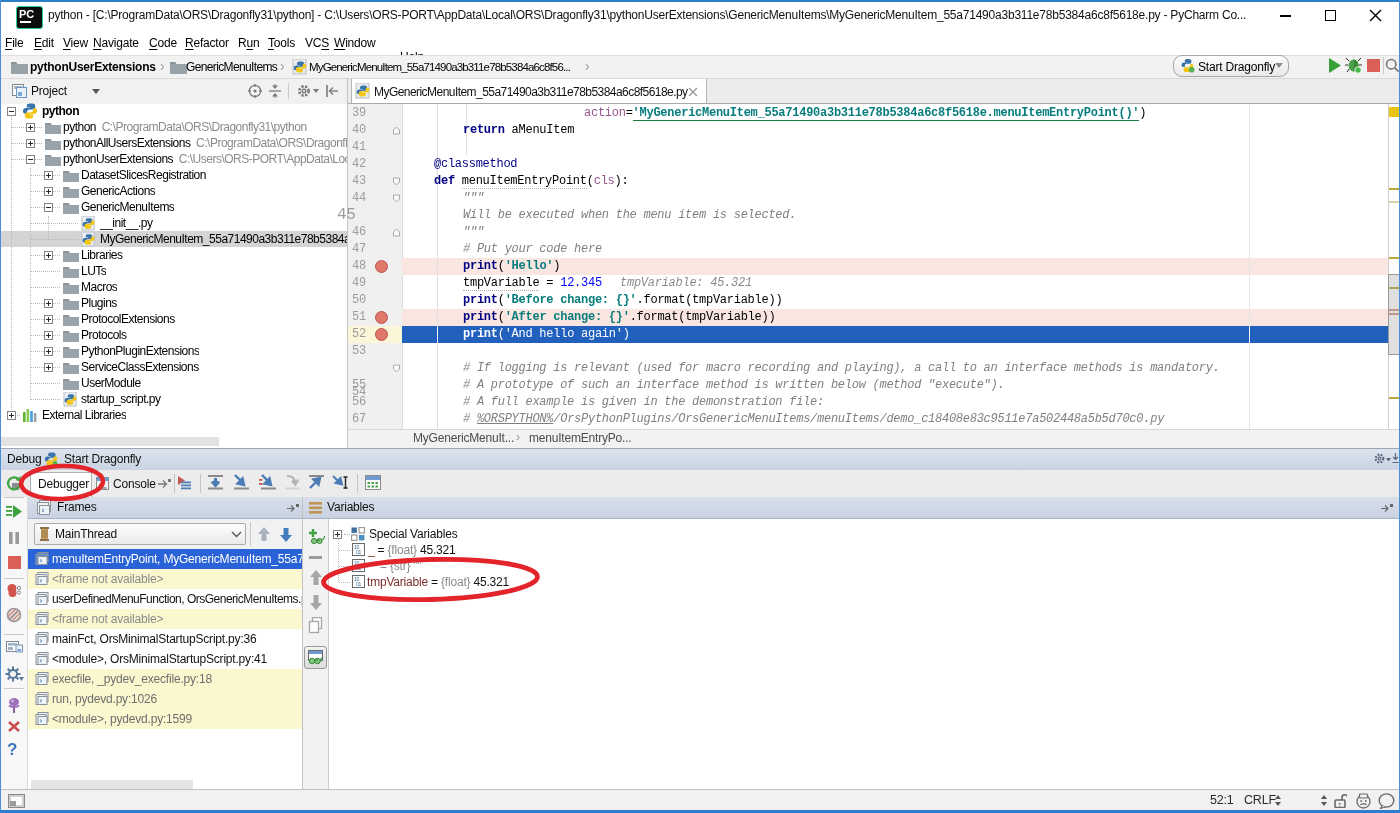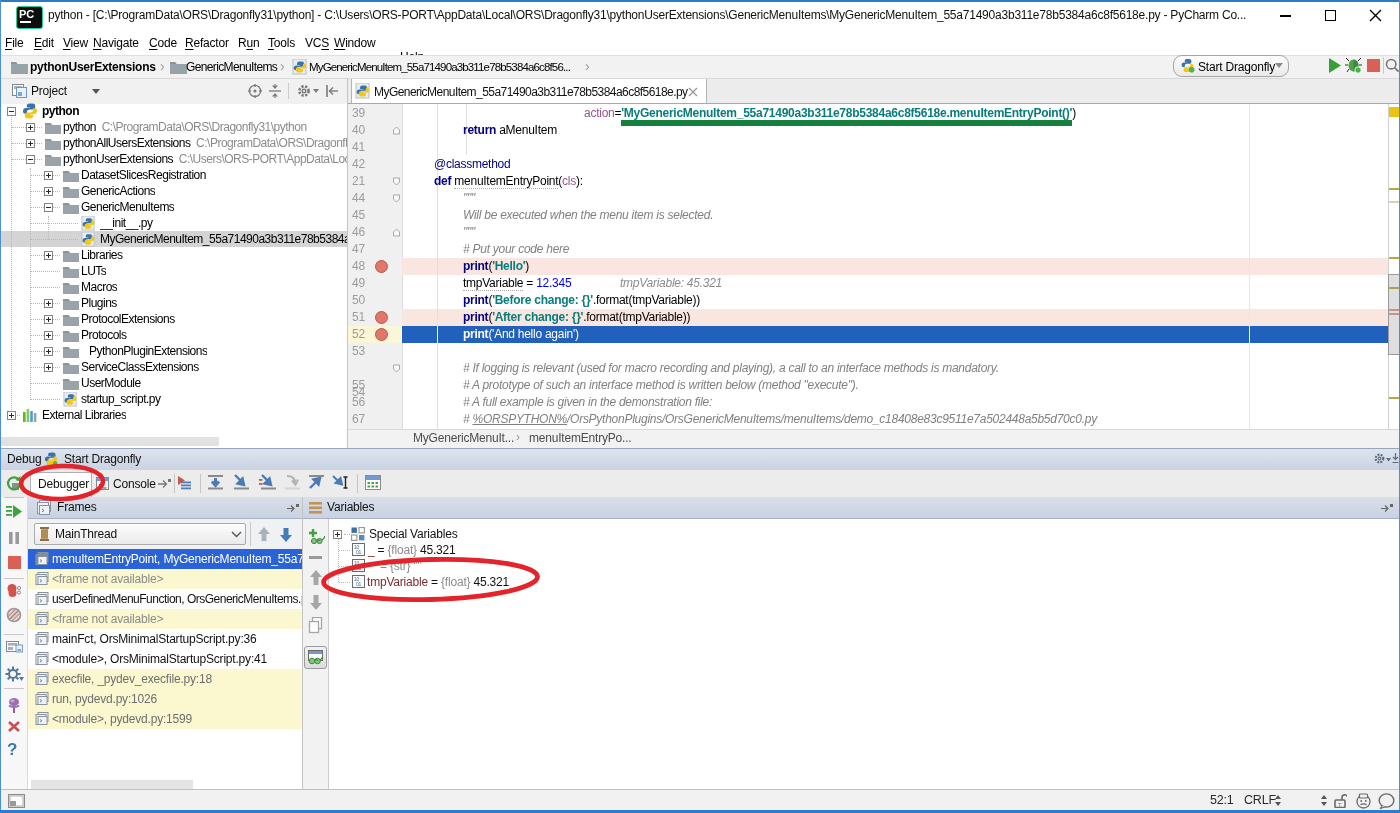--- a/index.html
+++ b/index.html
@@ -1,19 +1,19 @@
 <!DOCTYPE html>
 <html><head>
 <meta charset="utf-8">
 <style>
   html,body{margin:0;padding:0;}
   #app{position:relative;width:1400px;height:813px;background:#fff;overflow:hidden;
        font-family:"Liberation Sans",sans-serif;font-size:12px;letter-spacing:-0.2px;color:#000;}
   .abs{position:absolute;}
-  .mono{font-family:Liberation Sans, sans-serif;letter-spacing:-0.26px;}
+  .mono{font-family:Liberation Mono, monospace;letter-spacing:-0.26px;}
   u.mn{text-decoration:underline;text-underline-offset:2px;}
   .cl{white-space:pre;}
   .kw{color:#000080;font-weight:bold}
   .st{color:#067d7c;font-weight:bold}
   .nu{color:#0000ff}
   .cm{color:#808080;font-style:italic}
   .pp{color:#94558d}
 </style>
 </head>
 <body>
@@ -283,21 +283,21 @@
     </svg>
   <div class="abs" style="left:81px;top:328px;letter-spacing:-0.5px;height:16px;line-height:15px;white-space:nowrap;max-width:266.0px;overflow:hidden;">Protocols</div>
   <div class="abs" style="left:31px;top:351px;width:29px;height:1px;border-top:1px dotted #b9b9b9;"></div>
   <div class="abs" style="left:43.5px;top:346.5px;width:9px;height:9px;background:#fff;border:1px solid #848484;box-sizing:border-box;"></div>
   <div class="abs" style="left:45.5px;top:350.5px;width:5px;height:1px;background:#2a2a2a;"></div>
   <div class="abs" style="left:47.5px;top:348.5px;width:1px;height:5px;background:#2a2a2a;"></div>
   <svg class="abs" style="left:63px;top:345px" width="16" height="13">
       <path d="M0 2 h5.5 l1.5 2 H16 V13 H0 z" fill="#9aa3aa"></path>
       <path d="M0 2 h5.5 l1.5 2 H0 z" fill="#8c959c"></path>
     </svg>
-  <div class="abs" style="left:81px;top:344px;letter-spacing:-0.5px;height:16px;line-height:15px;white-space:nowrap;max-width:266.0px;overflow:hidden;margin-left:8px;">PythonPluginExtensions</div>
+  <div class="abs" style="left:81px;top:344px;letter-spacing:-0.5px;height:16px;line-height:15px;white-space:nowrap;max-width:266.0px;overflow:hidden;">PythonPluginExtensions</div>
   <div class="abs" style="left:31px;top:367px;width:29px;height:1px;border-top:1px dotted #b9b9b9;"></div>
   <div class="abs" style="left:43.5px;top:362.5px;width:9px;height:9px;background:#fff;border:1px solid #848484;box-sizing:border-box;"></div>
   <div class="abs" style="left:45.5px;top:366.5px;width:5px;height:1px;background:#2a2a2a;"></div>
   <div class="abs" style="left:47.5px;top:364.5px;width:1px;height:5px;background:#2a2a2a;"></div>
   <svg class="abs" style="left:63px;top:361px" width="16" height="13">
       <path d="M0 2 h5.5 l1.5 2 H16 V13 H0 z" fill="#9aa3aa"></path>
       <path d="M0 2 h5.5 l1.5 2 H0 z" fill="#8c959c"></path>
     </svg>
   <div class="abs" style="left:81px;top:360px;letter-spacing:-0.5px;height:16px;line-height:15px;white-space:nowrap;max-width:266.0px;overflow:hidden;">ServiceClassExtensions</div>
   <div class="abs" style="left:31px;top:383px;width:29px;height:1px;border-top:1px dotted #b9b9b9;"></div>
@@ -336,23 +336,23 @@
   <div class="abs" style="left:402px;top:326px;width:986px;height:17px;background:#2160bc;"></div>
   <div class="abs" style="left:437px;top:104px;width:1px;height:325px;background:#e0e0e0;"></div>
   <div class="abs" style="left:466px;top:104px;width:1px;height:51px;background:#e0e0e0;"></div>
   <div class="abs" style="left:1249px;top:104px;width:1px;height:325px;background:#e6e6e6;"></div>
   <div class="abs" style="left:437px;top:326px;width:1px;height:17px;background:#ffffff;opacity:.8;"></div>
   <div class="abs" style="left:1249px;top:326px;width:1px;height:17px;background:#ffffff;opacity:.8;"></div>
   <div class="abs mono" style="left:352px;top:105px;width:15px;height:17px;line-height:17px;font-size:12px;color:#9c9c9c;">39</div>
   <div class="abs mono" style="left:352px;top:122px;width:15px;height:17px;line-height:17px;font-size:12px;color:#9c9c9c;">40</div>
   <div class="abs mono" style="left:352px;top:139px;width:15px;height:17px;line-height:17px;font-size:12px;color:#9c9c9c;">41</div>
   <div class="abs mono" style="left:352px;top:156px;width:15px;height:17px;line-height:17px;font-size:12px;color:#9c9c9c;">42</div>
-  <div class="abs mono" style="left:352px;top:173px;width:15px;height:17px;line-height:17px;font-size:12px;color:#9c9c9c;">21</div>
+  <div class="abs mono" style="left:352px;top:173px;width:15px;height:17px;line-height:17px;font-size:12px;color:#9c9c9c;">43</div>
   <div class="abs mono" style="left:352px;top:190px;width:15px;height:17px;line-height:17px;font-size:12px;color:#9c9c9c;">44</div>
-  <div class="abs mono" style="left:352px;top:207px;width:15px;height:17px;line-height:17px;font-size:12px;color:#9c9c9c;">45</div>
+  <div class="abs mono" style="left:337px;top:207px;width:15px;height:17px;line-height:17px;font-size:16px;color:#9c9c9c;">45</div>
   <div class="abs mono" style="left:352px;top:224px;width:15px;height:17px;line-height:17px;font-size:12px;color:#9c9c9c;">46</div>
   <div class="abs mono" style="left:352px;top:241px;width:15px;height:17px;line-height:17px;font-size:12px;color:#9c9c9c;">47</div>
   <div class="abs mono" style="left:352px;top:258px;width:15px;height:17px;line-height:17px;font-size:12px;color:#9c9c9c;">48</div>
   <div class="abs mono" style="left:352px;top:275px;width:15px;height:17px;line-height:17px;font-size:12px;color:#9c9c9c;">49</div>
   <div class="abs mono" style="left:352px;top:292px;width:15px;height:17px;line-height:17px;font-size:12px;color:#9c9c9c;">50</div>
   <div class="abs mono" style="left:352px;top:309px;width:15px;height:17px;line-height:17px;font-size:12px;color:#9c9c9c;">51</div>
   <div class="abs mono" style="left:352px;top:326px;width:15px;height:17px;line-height:17px;font-size:12px;color:#9c9c9c;">52</div>
   <div class="abs mono" style="left:352px;top:343px;width:15px;height:17px;line-height:17px;font-size:12px;color:#9c9c9c;">53</div>
   <div class="abs mono" style="left:352px;top:360px;width:15px;height:17px;line-height:17px;font-size:12px;color:#9c9c9c;margin-top:24px;">54</div>
   <div class="abs mono" style="left:352px;top:377px;width:15px;height:17px;line-height:17px;font-size:12px;color:#9c9c9c;">55</div>
@@ -369,21 +369,21 @@
     </svg>
   <svg class="abs" style="left:392px;top:194px" width="9" height="9">
       <path d="M1.5 1 L7.5 1 L7.5 5 L4.5 8 L1.5 5 z" fill="#fafafa" stroke="#a9a9a9"></path>
     </svg>
   <svg class="abs" style="left:392px;top:228px" width="9" height="9">
       <path d="M1.5 8 L1.5 4 L4.5 1 L7.5 4 L7.5 8 z" fill="#fafafa" stroke="#a9a9a9"></path>
     </svg>
   <svg class="abs" style="left:392px;top:364px" width="9" height="9">
       <path d="M1.5 1 L7.5 1 L7.5 5 L4.5 8 L1.5 5 z" fill="#fafafa" stroke="#a9a9a9"></path>
     </svg>
-  <div class="abs mono cl" style="left:584px;top:105px;height:17px;line-height:17px;font-size:12px;"><span class="pp">action</span>=<span class="st" style="border-bottom:6px solid #15803d;margin-top:32px;">'MyGenericMenuItem_55a71490a3b311e78b5384a6c8f5618e.menuItemEntryPoint()'</span>)</div>
+  <div class="abs mono cl" style="left:584px;top:105px;height:17px;line-height:17px;font-size:12px;"><span class="pp">action</span>=<span class="st" style="border-bottom:1px solid #15803d;margin-top:32px;">'MyGenericMenuItem_55a71490a3b311e78b5384a6c8f5618e.menuItemEntryPoint()'</span>)</div>
   <div class="abs mono cl" style="left:463px;top:122px;height:17px;line-height:17px;font-size:12px;"><span class="kw">return</span> aMenuItem</div>
   <div class="abs mono cl" style="left:434px;top:156px;height:17px;line-height:17px;font-size:12px;"><span style="color:#000080;">@classmethod</span></div>
   <div class="abs mono cl" style="left:434px;top:173px;height:17px;line-height:17px;font-size:12px;"><span class="kw">def</span> <span style="border-bottom:1px dotted #9fb7a9;">menuItemEntryPoint</span>(<span class="pp">cls</span>):</div>
   <div class="abs mono cl" style="left:463px;top:190px;height:17px;line-height:17px;font-size:12px;"><span class="cm">"""</span></div>
   <div class="abs mono cl" style="left:463px;top:207px;height:17px;line-height:17px;font-size:12px;"><span class="cm">Will be executed when the menu item is selected.</span></div>
   <div class="abs mono cl" style="left:463px;top:224px;height:17px;line-height:17px;font-size:12px;"><span class="cm">"""</span></div>
   <div class="abs mono cl" style="left:463px;top:241px;height:17px;line-height:17px;font-size:12px;"><span class="cm"># Put your code here</span></div>
   <div class="abs mono cl" style="left:463px;top:258px;height:17px;line-height:17px;font-size:12px;"><span class="kw">print</span>(<span class="st">'Hello'</span>)</div>
   <div class="abs mono cl" style="left:463px;top:275px;height:17px;line-height:17px;font-size:12px;"><span style="border-bottom:1px dotted #a9a9a9;">tmpVariable</span> = <span class="nu">12.345</span></div>
   <div class="abs mono cl" style="left:620px;top:275px;height:17px;line-height:17px;font-size:12px;color:#8c8c8c;font-style:italic;">tmpVariable: 45.321</div>

